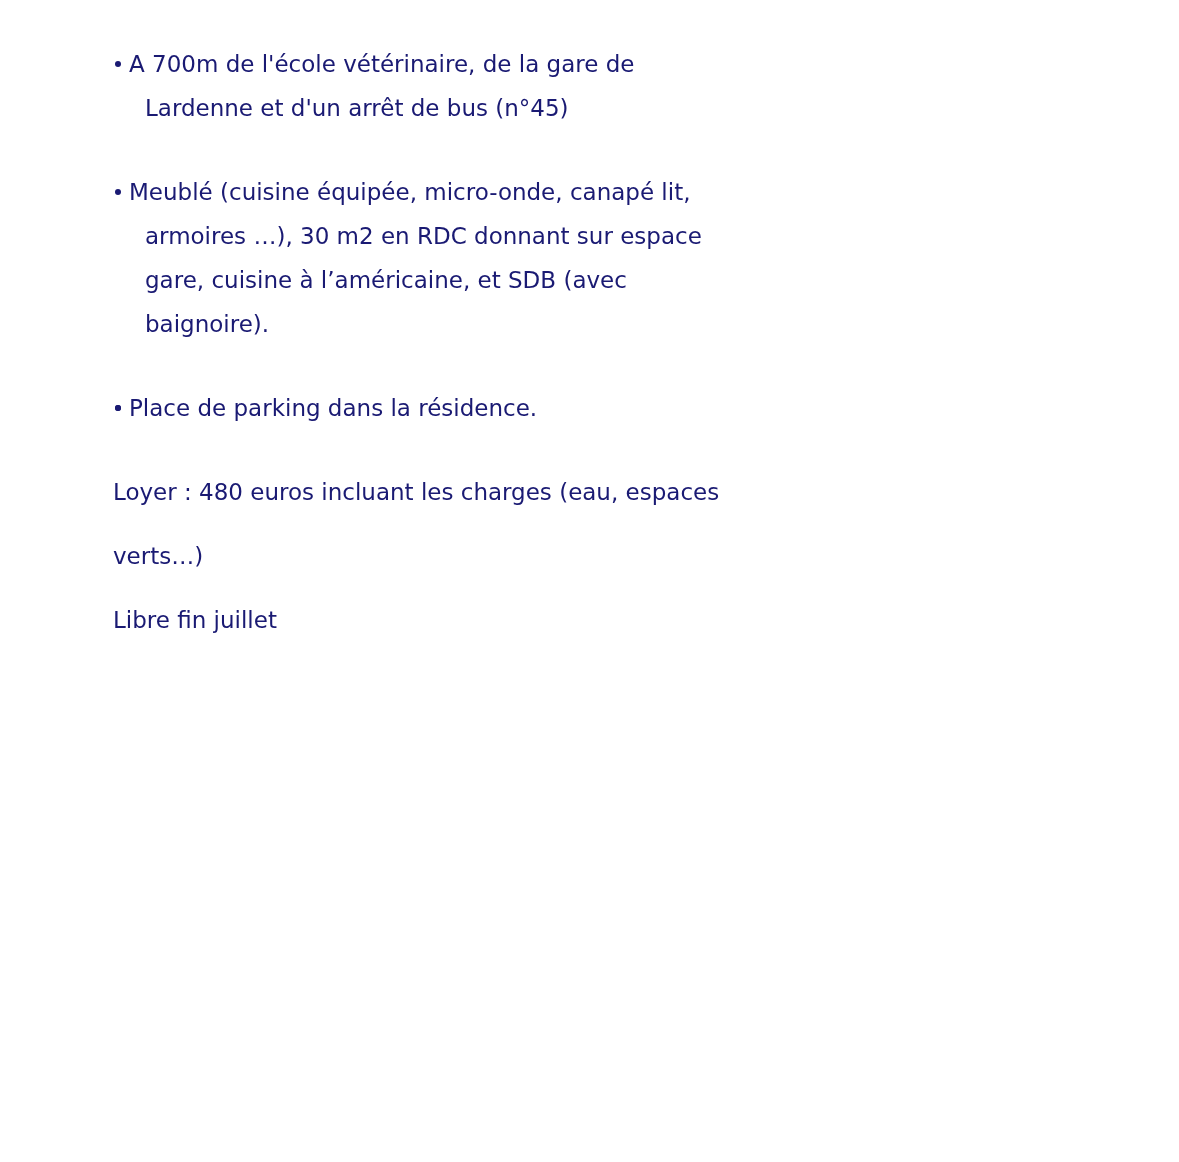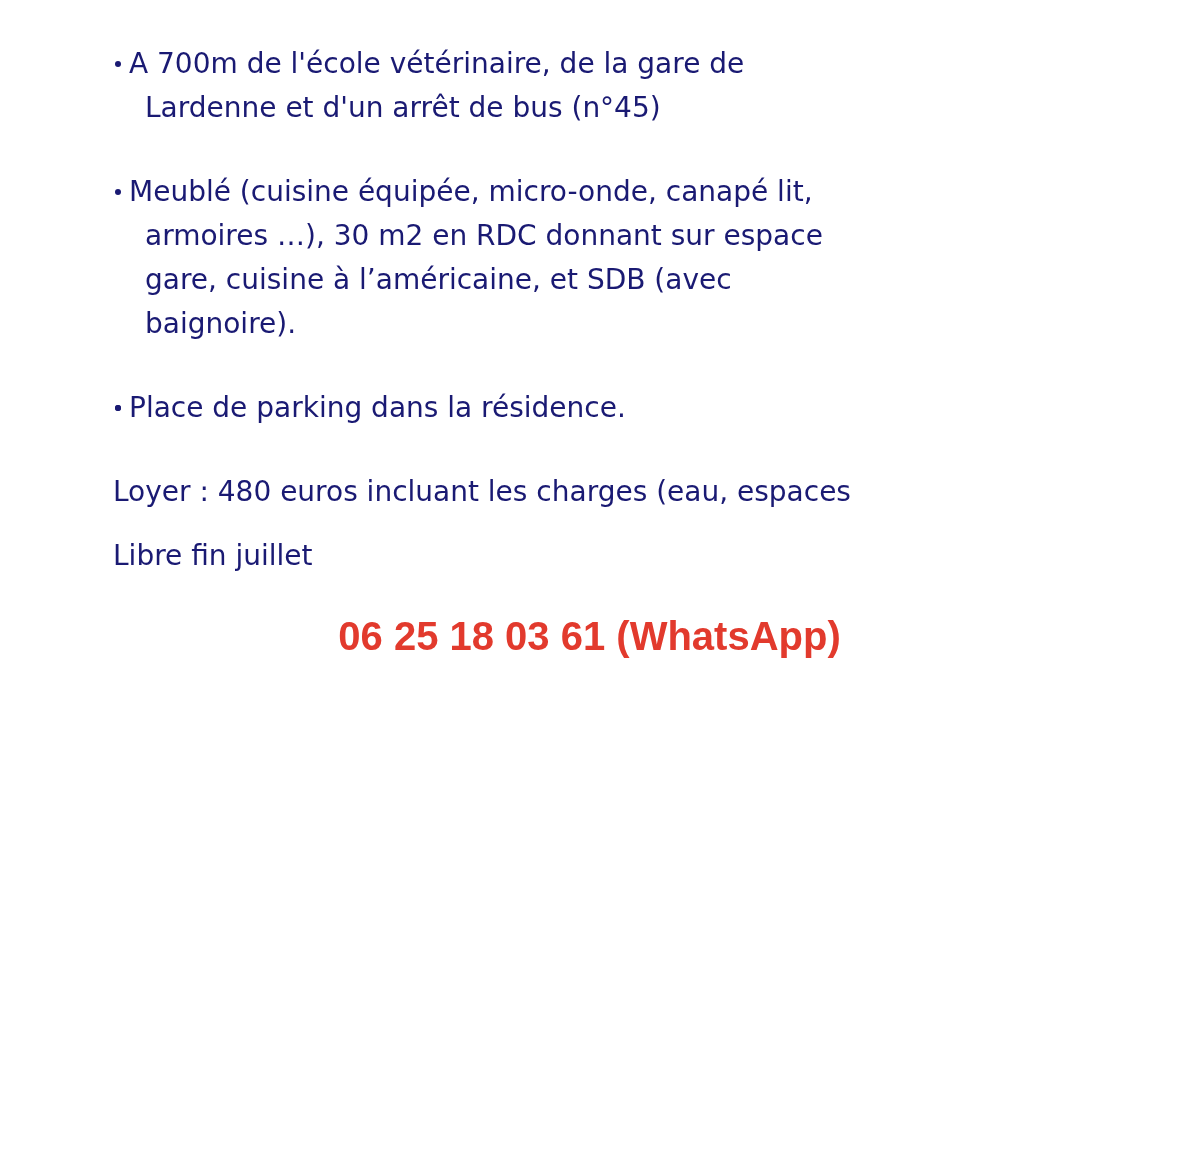--- a/index.html
+++ b/index.html
@@ -40,21 +40,21 @@
     font-weight: bold;
     font-size: 40px;
     color: var(--accent);
     white-space: nowrap;
   }
   
   .content {
     margin: 42px 0 0 113px;
     width: 980px;
     color: var(--ink);
-    font-size: 28px;
+    font-size: 23px;
     line-height: 44px;
   }
   ul.bullets {
     list-style: none;
     margin: 0;
     padding: 0;
   }
   li.bullet {
     position: relative;
     padding-left: 32px;
@@ -108,21 +108,19 @@
       </li>
       <li class="bullet">
       </li>
       <li class="bullet">
         <span class="bline first">Place de parking dans la résidence.</span>
       </li>
     </ul>
 
     <div class="terms">
       <span class="pline">Loyer : 480 euros incluant les charges (eau, espaces</span>
+      <span class="pline">verts…)</span>
       <span class="pline">Libre fin juillet</span>
     </div>
   </div>
 
-  <div class="footer">
-    <span class="phone">06 25 18 03 61 (WhatsApp)</span>
-  </div>
 
 </div>
 
 </body></html>

